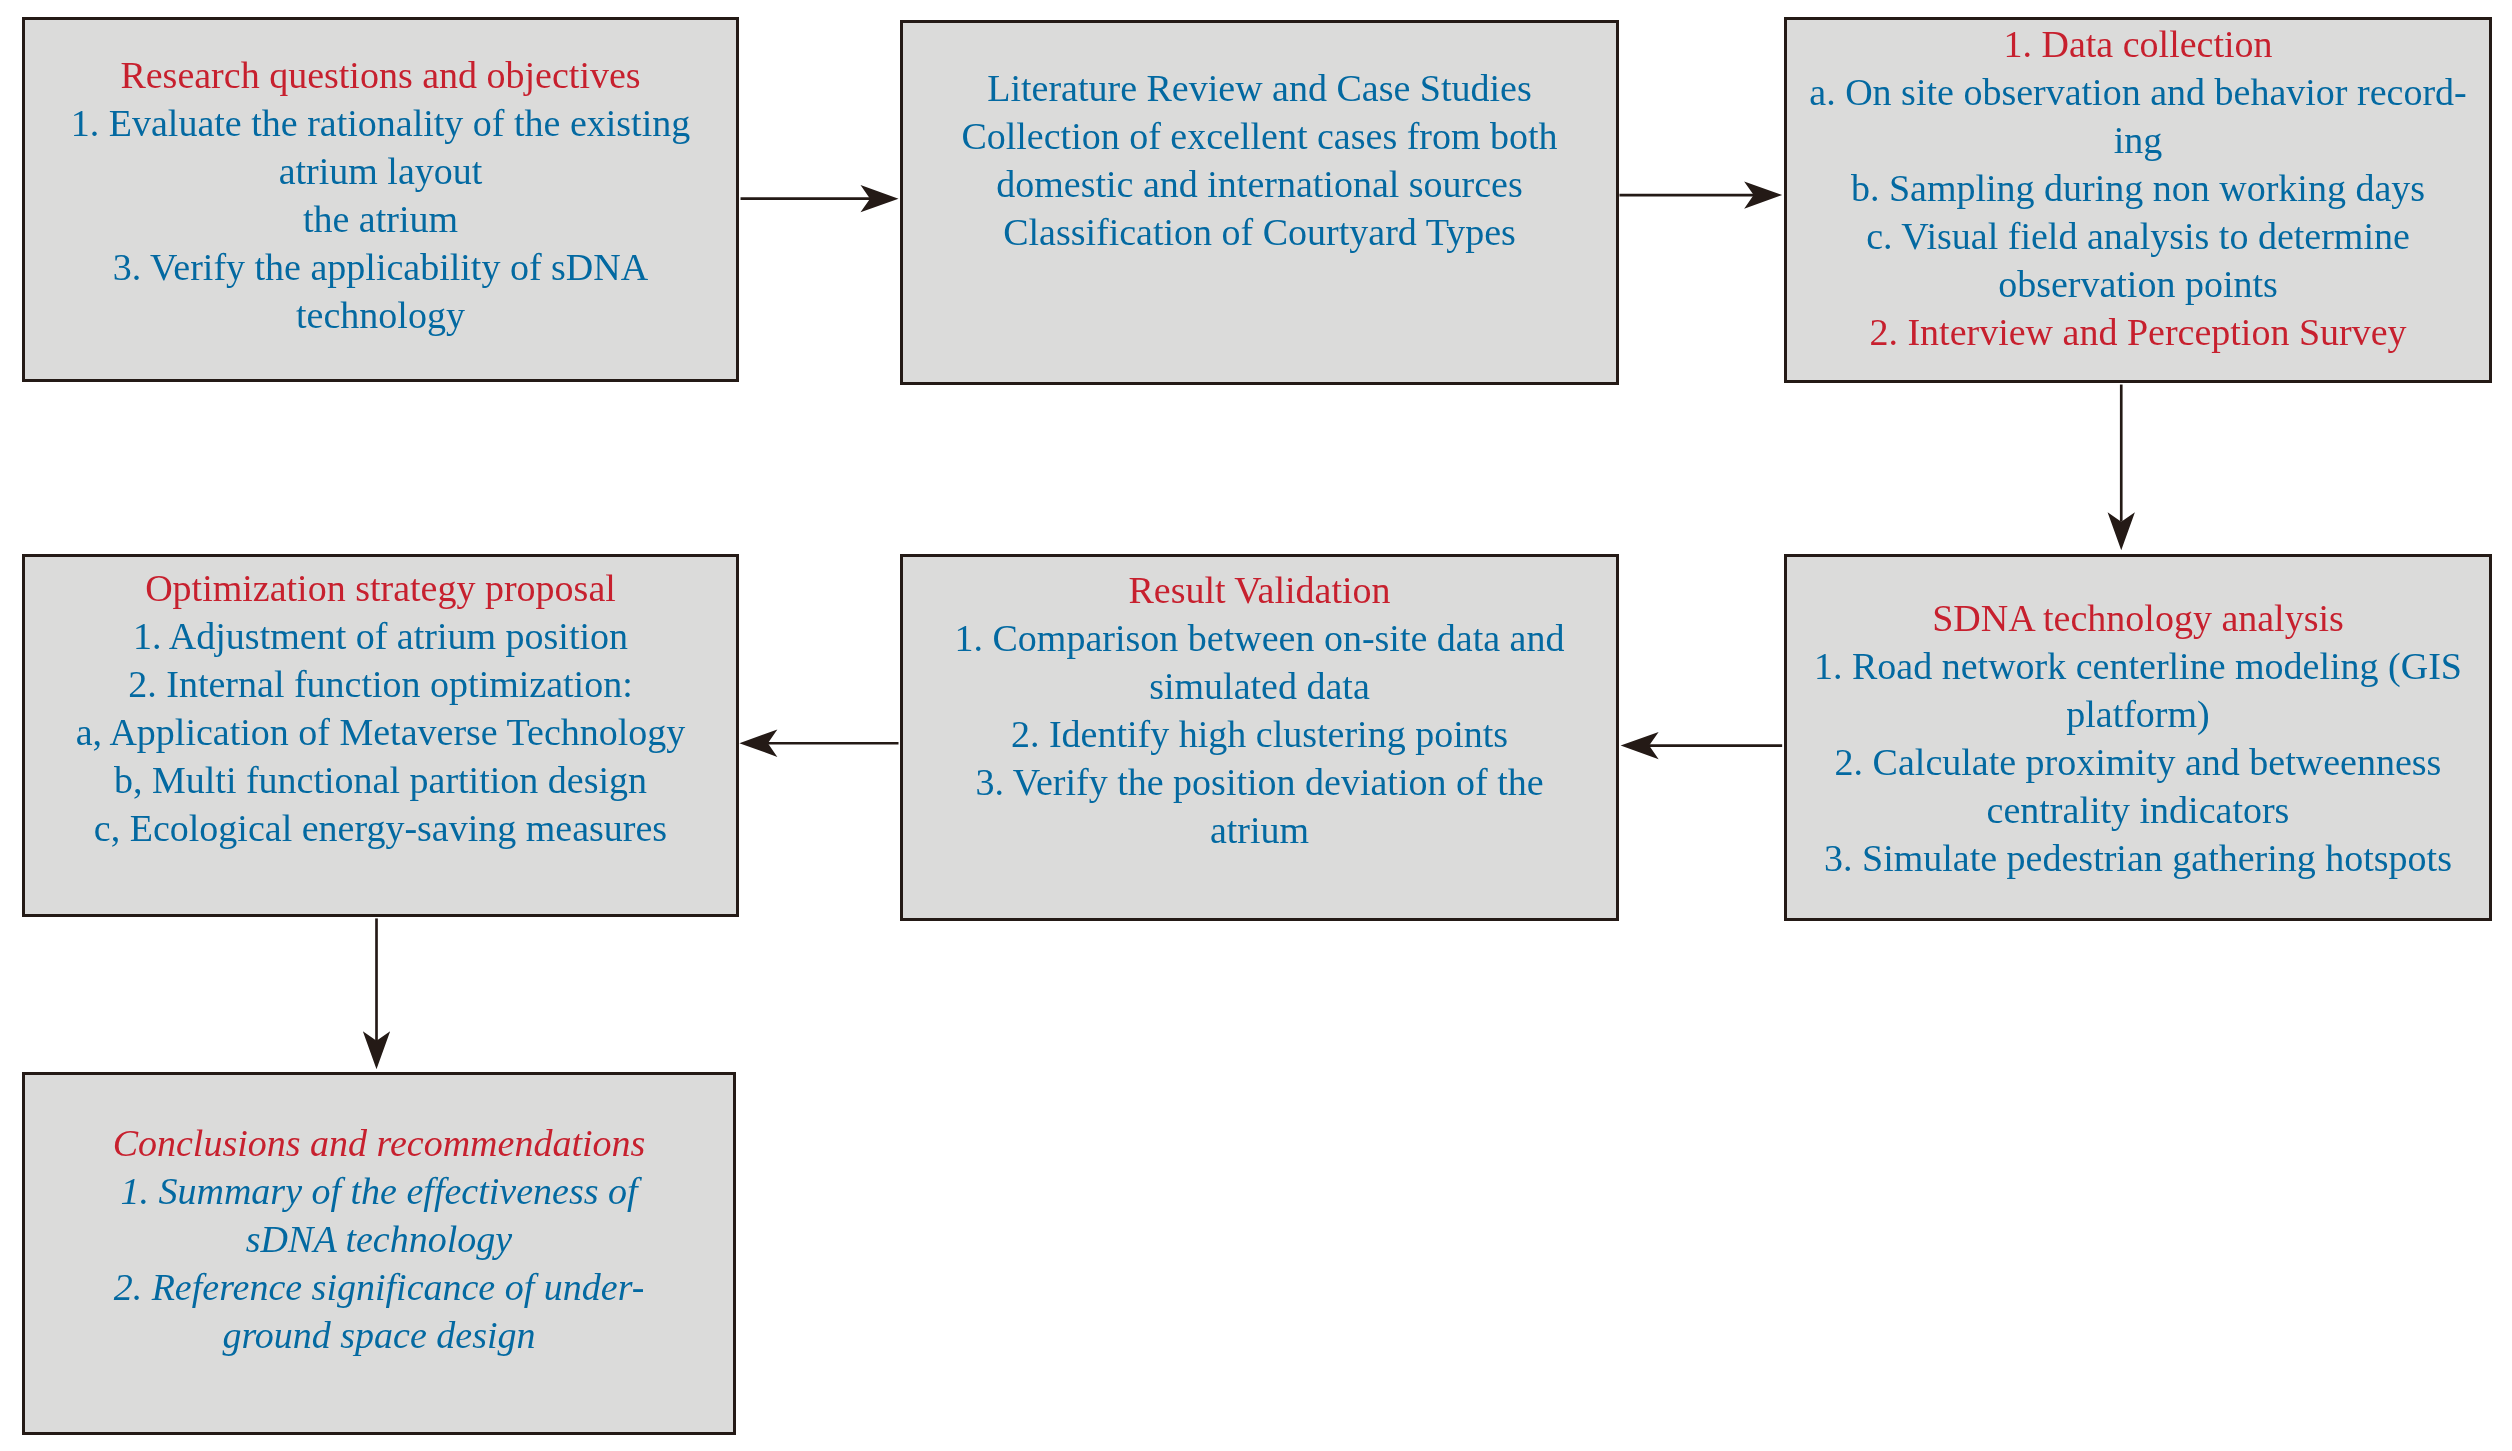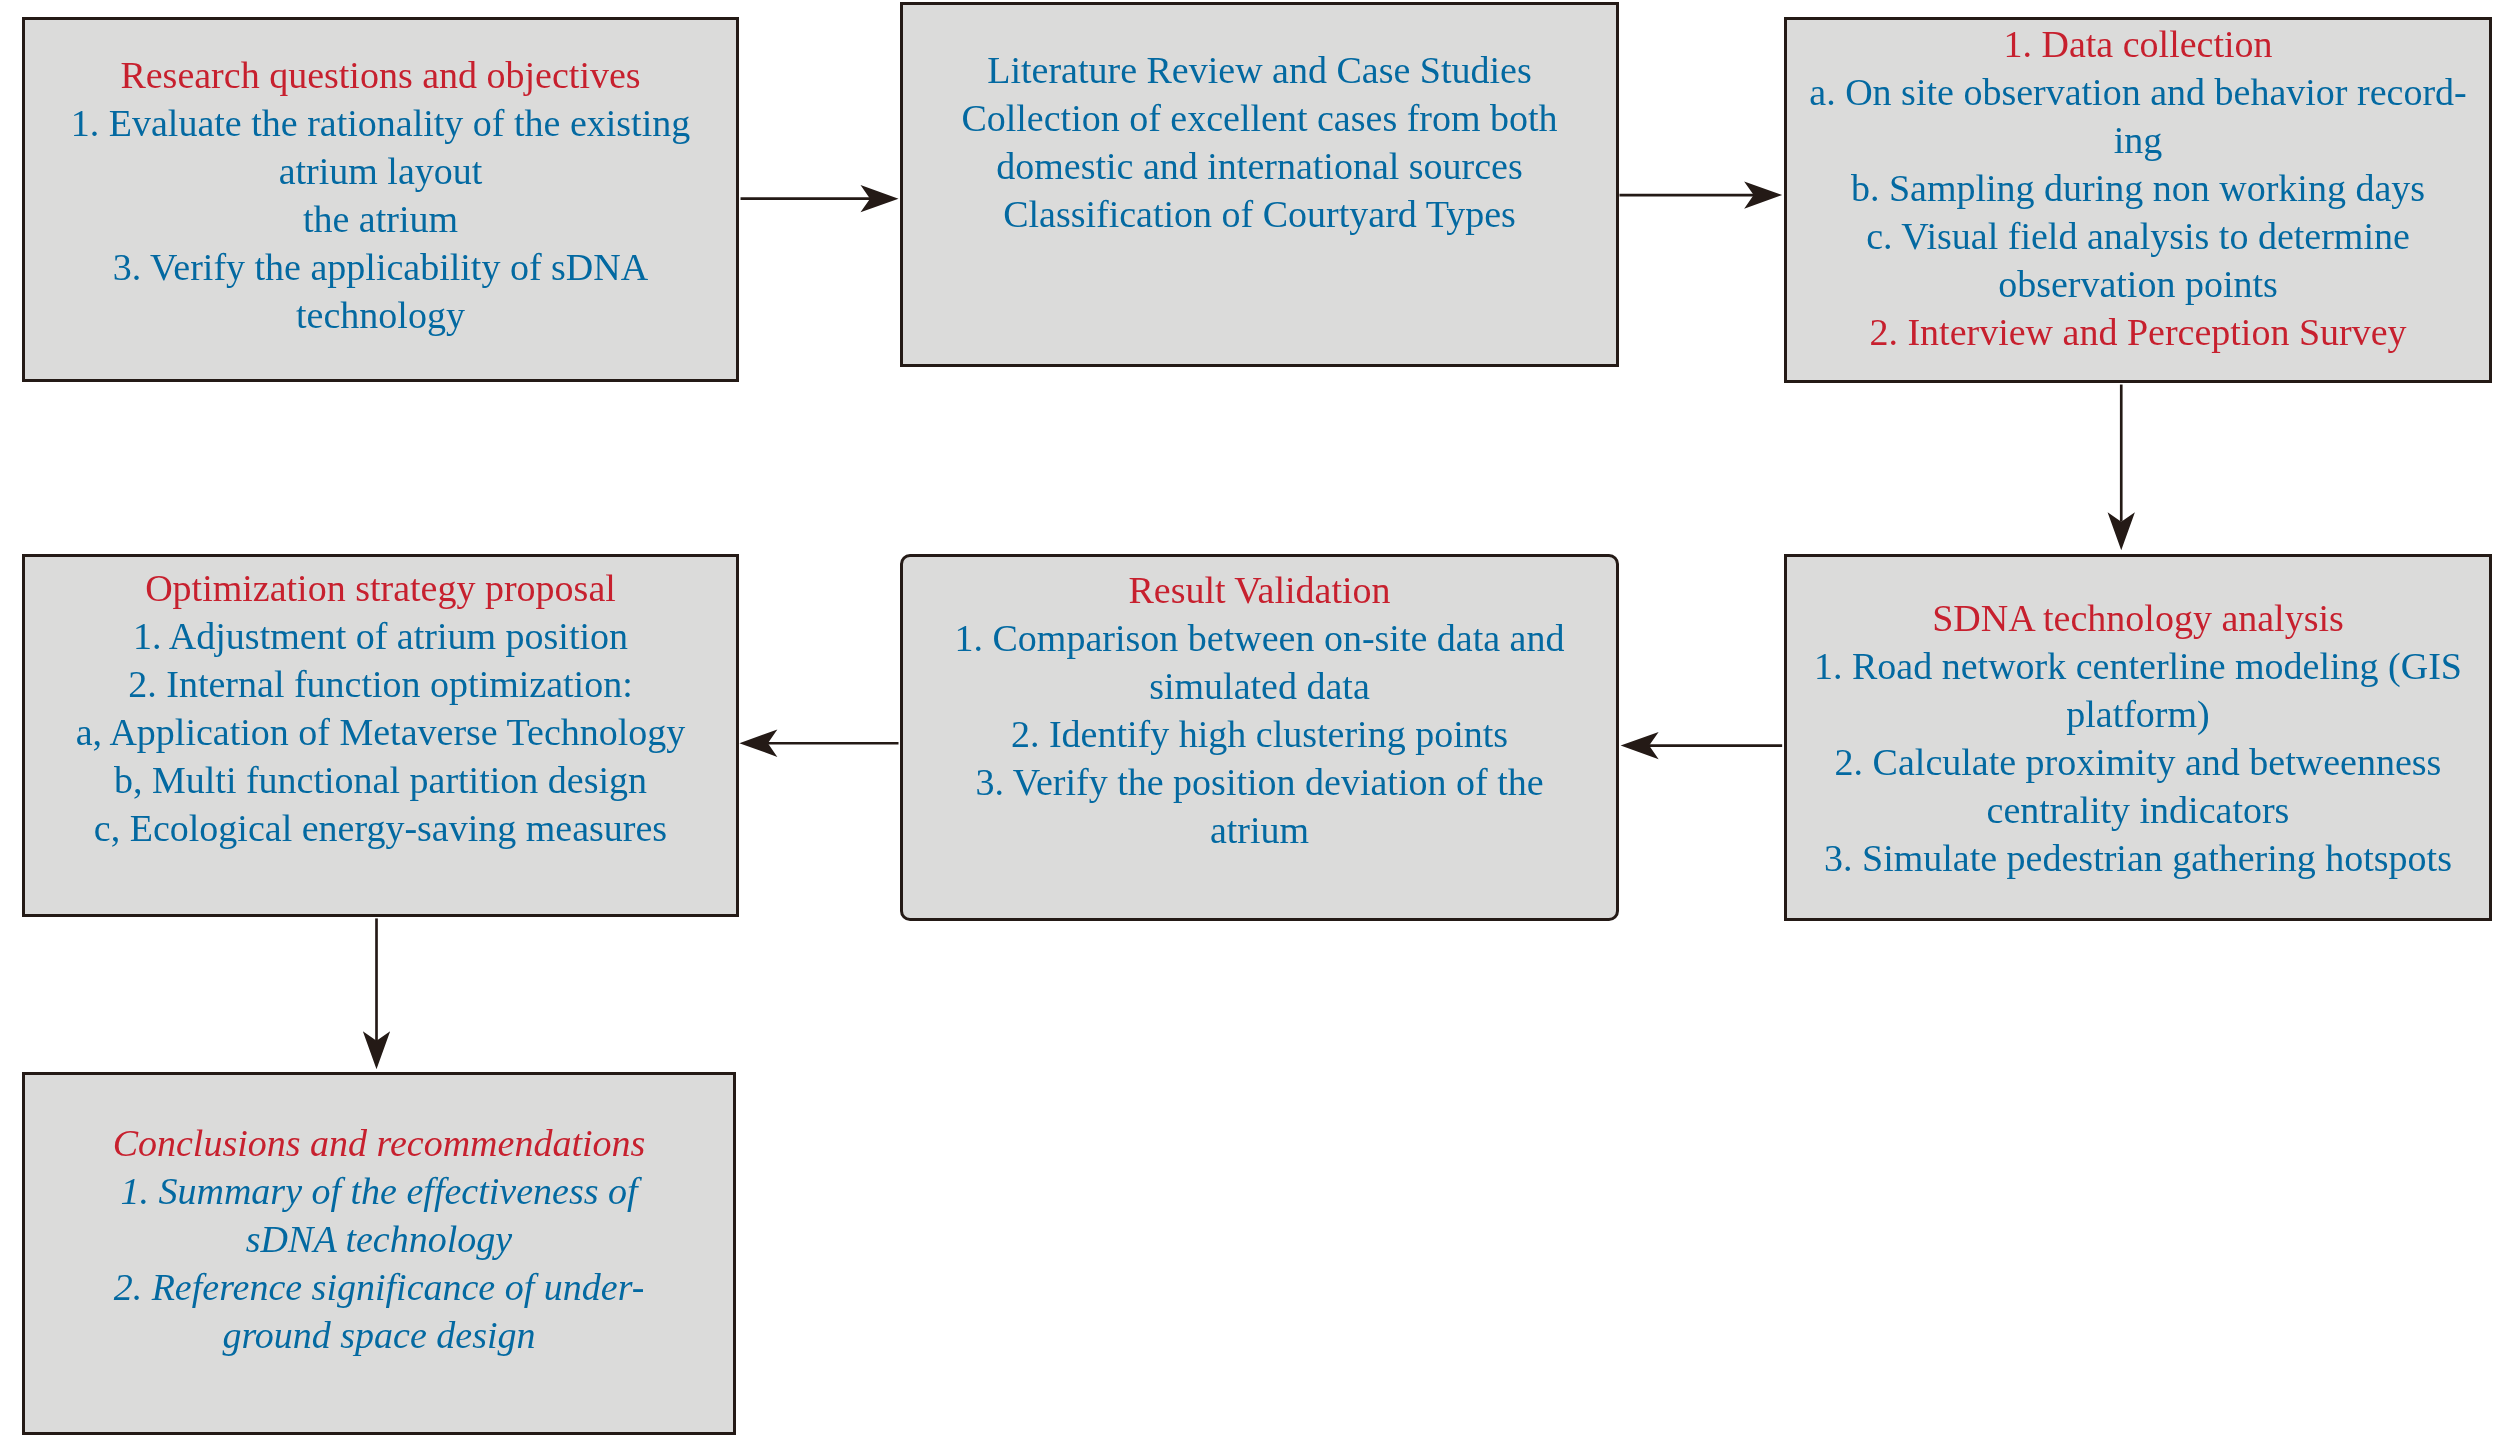--- a/index.html
+++ b/index.html
@@ -20,24 +20,24 @@
     flex-direction:column;
     align-items:center;
     justify-content:center;
     text-align:center;
     font-size:38px;
     line-height:48px;
   }
   .line{white-space:nowrap;color:#0369a1;}
   .line.red{color:#c7202e;}
   .b1{left:22px;  top:16.6px;  width:717px;height:365px;padding-bottom:9px;}
-  .b2{left:900px;top:2px;  width:719px;height:365px;padding-bottom:86px;}
+  .b2{left:900px;top:20px;  width:719px;height:365px;padding-bottom:86px;}
   .b3{left:1784px;top:16.6px;  width:708px;height:366px;padding-bottom:24px;}
   .b4{left:1784px;top:554px; width:708px;height:367px;}
-  .b5{left:900px;top:554px; width:719px;height:367px;padding-bottom:56px;border-radius:10px;}
+  .b5{left:900px;top:554px; width:719px;height:367px;padding-bottom:56px;}
   .b6{left:22px;  top:554px; width:717px;height:363px;padding-bottom:56px;}
   .b7{left:22px;  top:1072px;width:714px;height:363px;padding-bottom:30px;font-style:italic;}
   svg.arrows{position:absolute;left:0;top:0;pointer-events:none;}
   svg.arrows line{stroke:#241a16;stroke-width:4.5;}
   svg.arrows path{fill:#241a16;stroke:none;}
 </style>
 </head>
 <body>
 
 <div id="canvas">

